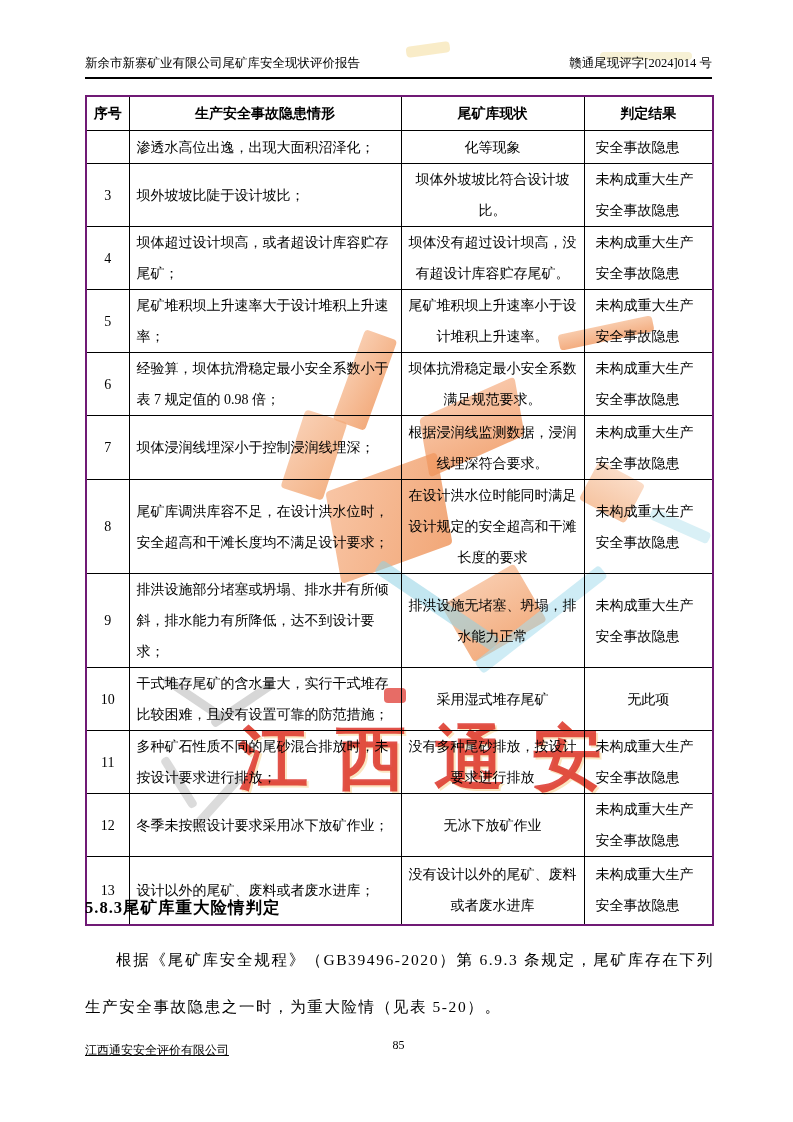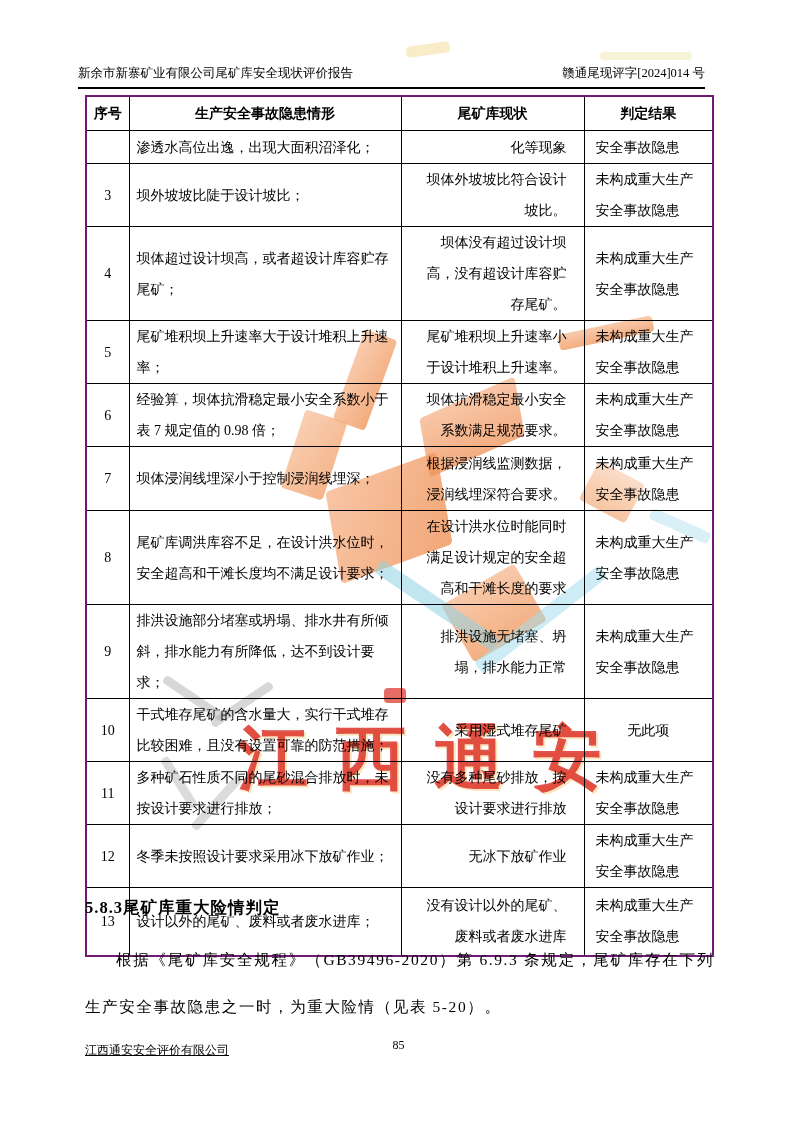--- a/index.html
+++ b/index.html
@@ -6,27 +6,26 @@
   .page{
     position:relative;
     width:793px;height:1122px;
     background:#fff;
     overflow:hidden;
     font-family:"Liberation Serif","DejaVu Serif",serif;
     color:#000;
   }
   
   .doc-header{
-    position:absolute;left:78px;top:55px;width:627px;
+    position:absolute;left:85px;top:55px;width:627px;
     display:flex;justify-content:space-between;align-items:flex-end;
     font-size:12.5px;
     padding-bottom:5px;
     border-bottom:2px solid #000;
     z-index:2;
-    margin-top:10px;
   }
   
   .wm{position:absolute;inset:0;z-index:1;pointer-events:none;}
   .wm div{position:absolute;}
   .wm-stroke{border-radius:4px;opacity:.75;}
   .o1{left:558px;top:325px;width:96px;height:16px;transform:rotate(-12deg);background:linear-gradient(#f6b98f,#ef9257);}
   .o2{left:348px;top:332px;width:34px;height:96px;transform:rotate(20deg);background:linear-gradient(100deg,#f7bd96,#ee8f51);}
   .o3{left:420px;top:398px;width:104px;height:58px;transform:rotate(-24deg) skewX(-14deg);background:linear-gradient(#f6b38a,#ef9156);}
   .o4{left:292px;top:414px;width:44px;height:82px;transform:rotate(18deg);background:linear-gradient(110deg,#f7c09c,#f09a5f);}
   .o5{left:330px;top:472px;width:118px;height:92px;transform:rotate(-20deg) skewX(-10deg);background:linear-gradient(120deg,#f6b287,#ed8a4b);}
@@ -63,21 +62,21 @@
     border:1px solid #000;
     font-size:14px;
     line-height:31px;
     vertical-align:middle;
     overflow:hidden;
     background:transparent;
   }
   table.judge th{height:33px;font-weight:bold;text-align:center;padding:0 2px;}
   td.c-no{text-align:center;padding:0 2px;}
   td.c-hazard{text-align:left;padding:0 7px;}
-  td.c-status{text-align:right;padding:0 17px;margin-left:28px;}
+  td.c-status{text-align:center;padding:0 1px;margin-left:28px;}
   td.c-result{text-align:left;padding:0 11px;}
   td.c-result.center{text-align:center;padding:0 4px;}
   
   .section-heading{
     position:absolute;left:85px;top:897px;width:499px;
     font-size:16.5px;font-weight:bold;letter-spacing:1px;
     z-index:2;
   }
   .body-paragraph{
     position:absolute;left:85px;top:936px;width:629px;

